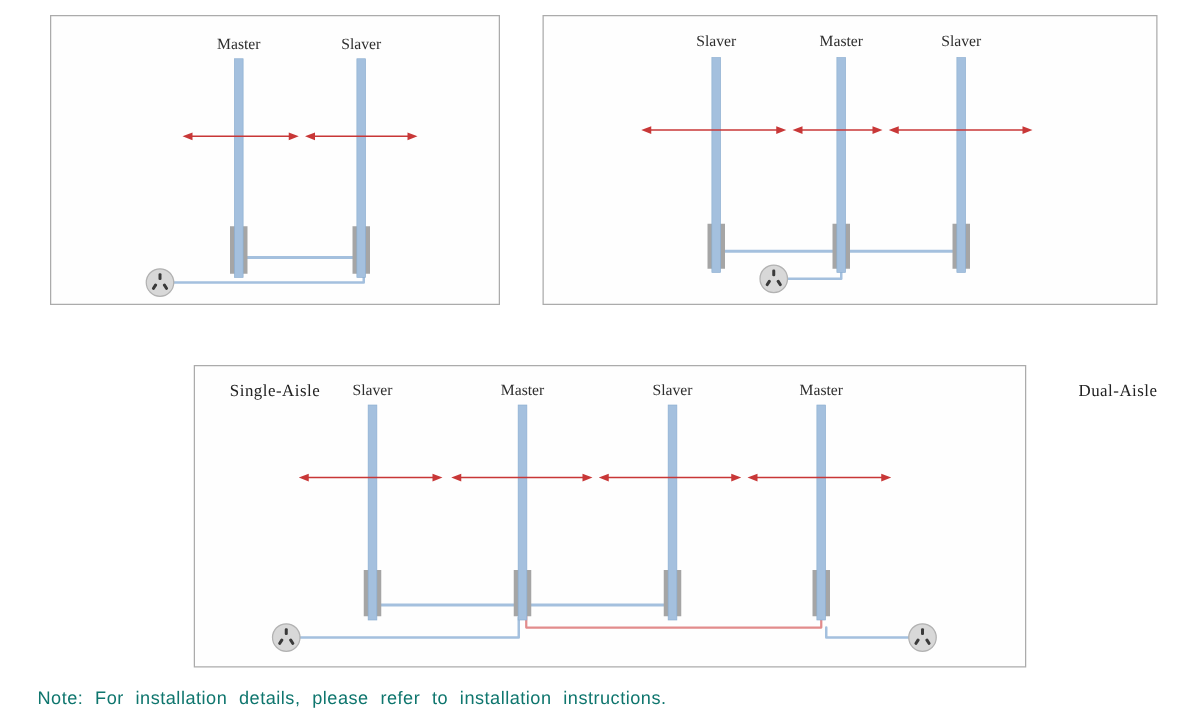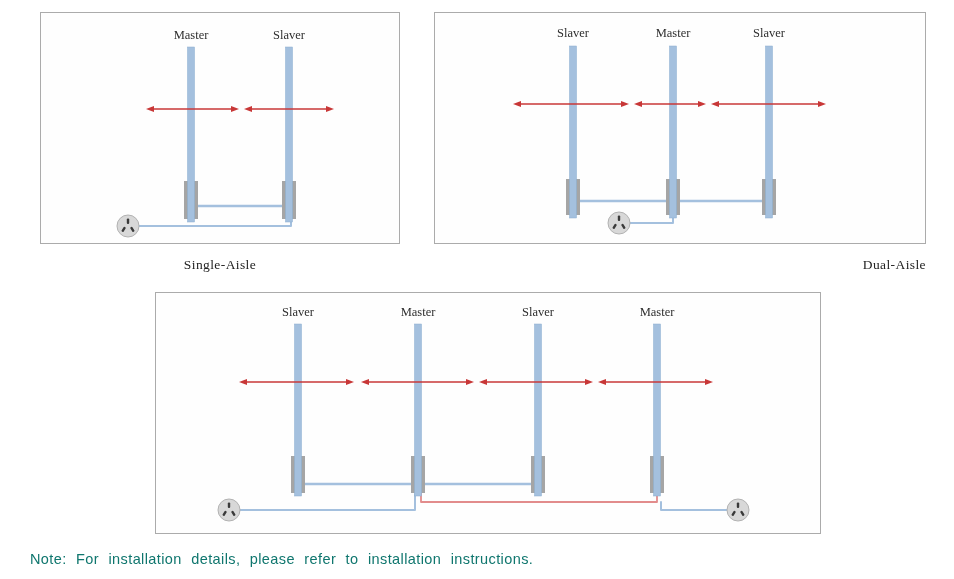--- a/index.html
+++ b/index.html
@@ -7,21 +7,21 @@
     position:relative;width:954px;height:579px;background:#ffffff;overflow:hidden;
     font-family:"Liberation Serif", serif;
     border-radius:32px;
   }
   .panel{
     position:absolute;background:#fefefe;border:1px solid #ababab;box-sizing:border-box;
   }
   .panel svg{display:block;}
   .caption{
     position:absolute;text-align:center;font-size:13.5px;color:#222222;
-    letter-spacing:0.4px;font-family:"Liberation Serif", serif;
+    letter-spacing:0.4px;font-family:"Liberation Serif", serif;margin-top:48px;
   }
   .note{
     position:absolute;left:30px;top:551px;margin:0;font-size:14.5px;color:#0f766e;
     letter-spacing:0.4px;word-spacing:5px;font-family:Liberation Sans, sans-serif;
   }
 </style>
 </head>
 <body>
 
 <div id="stage">

